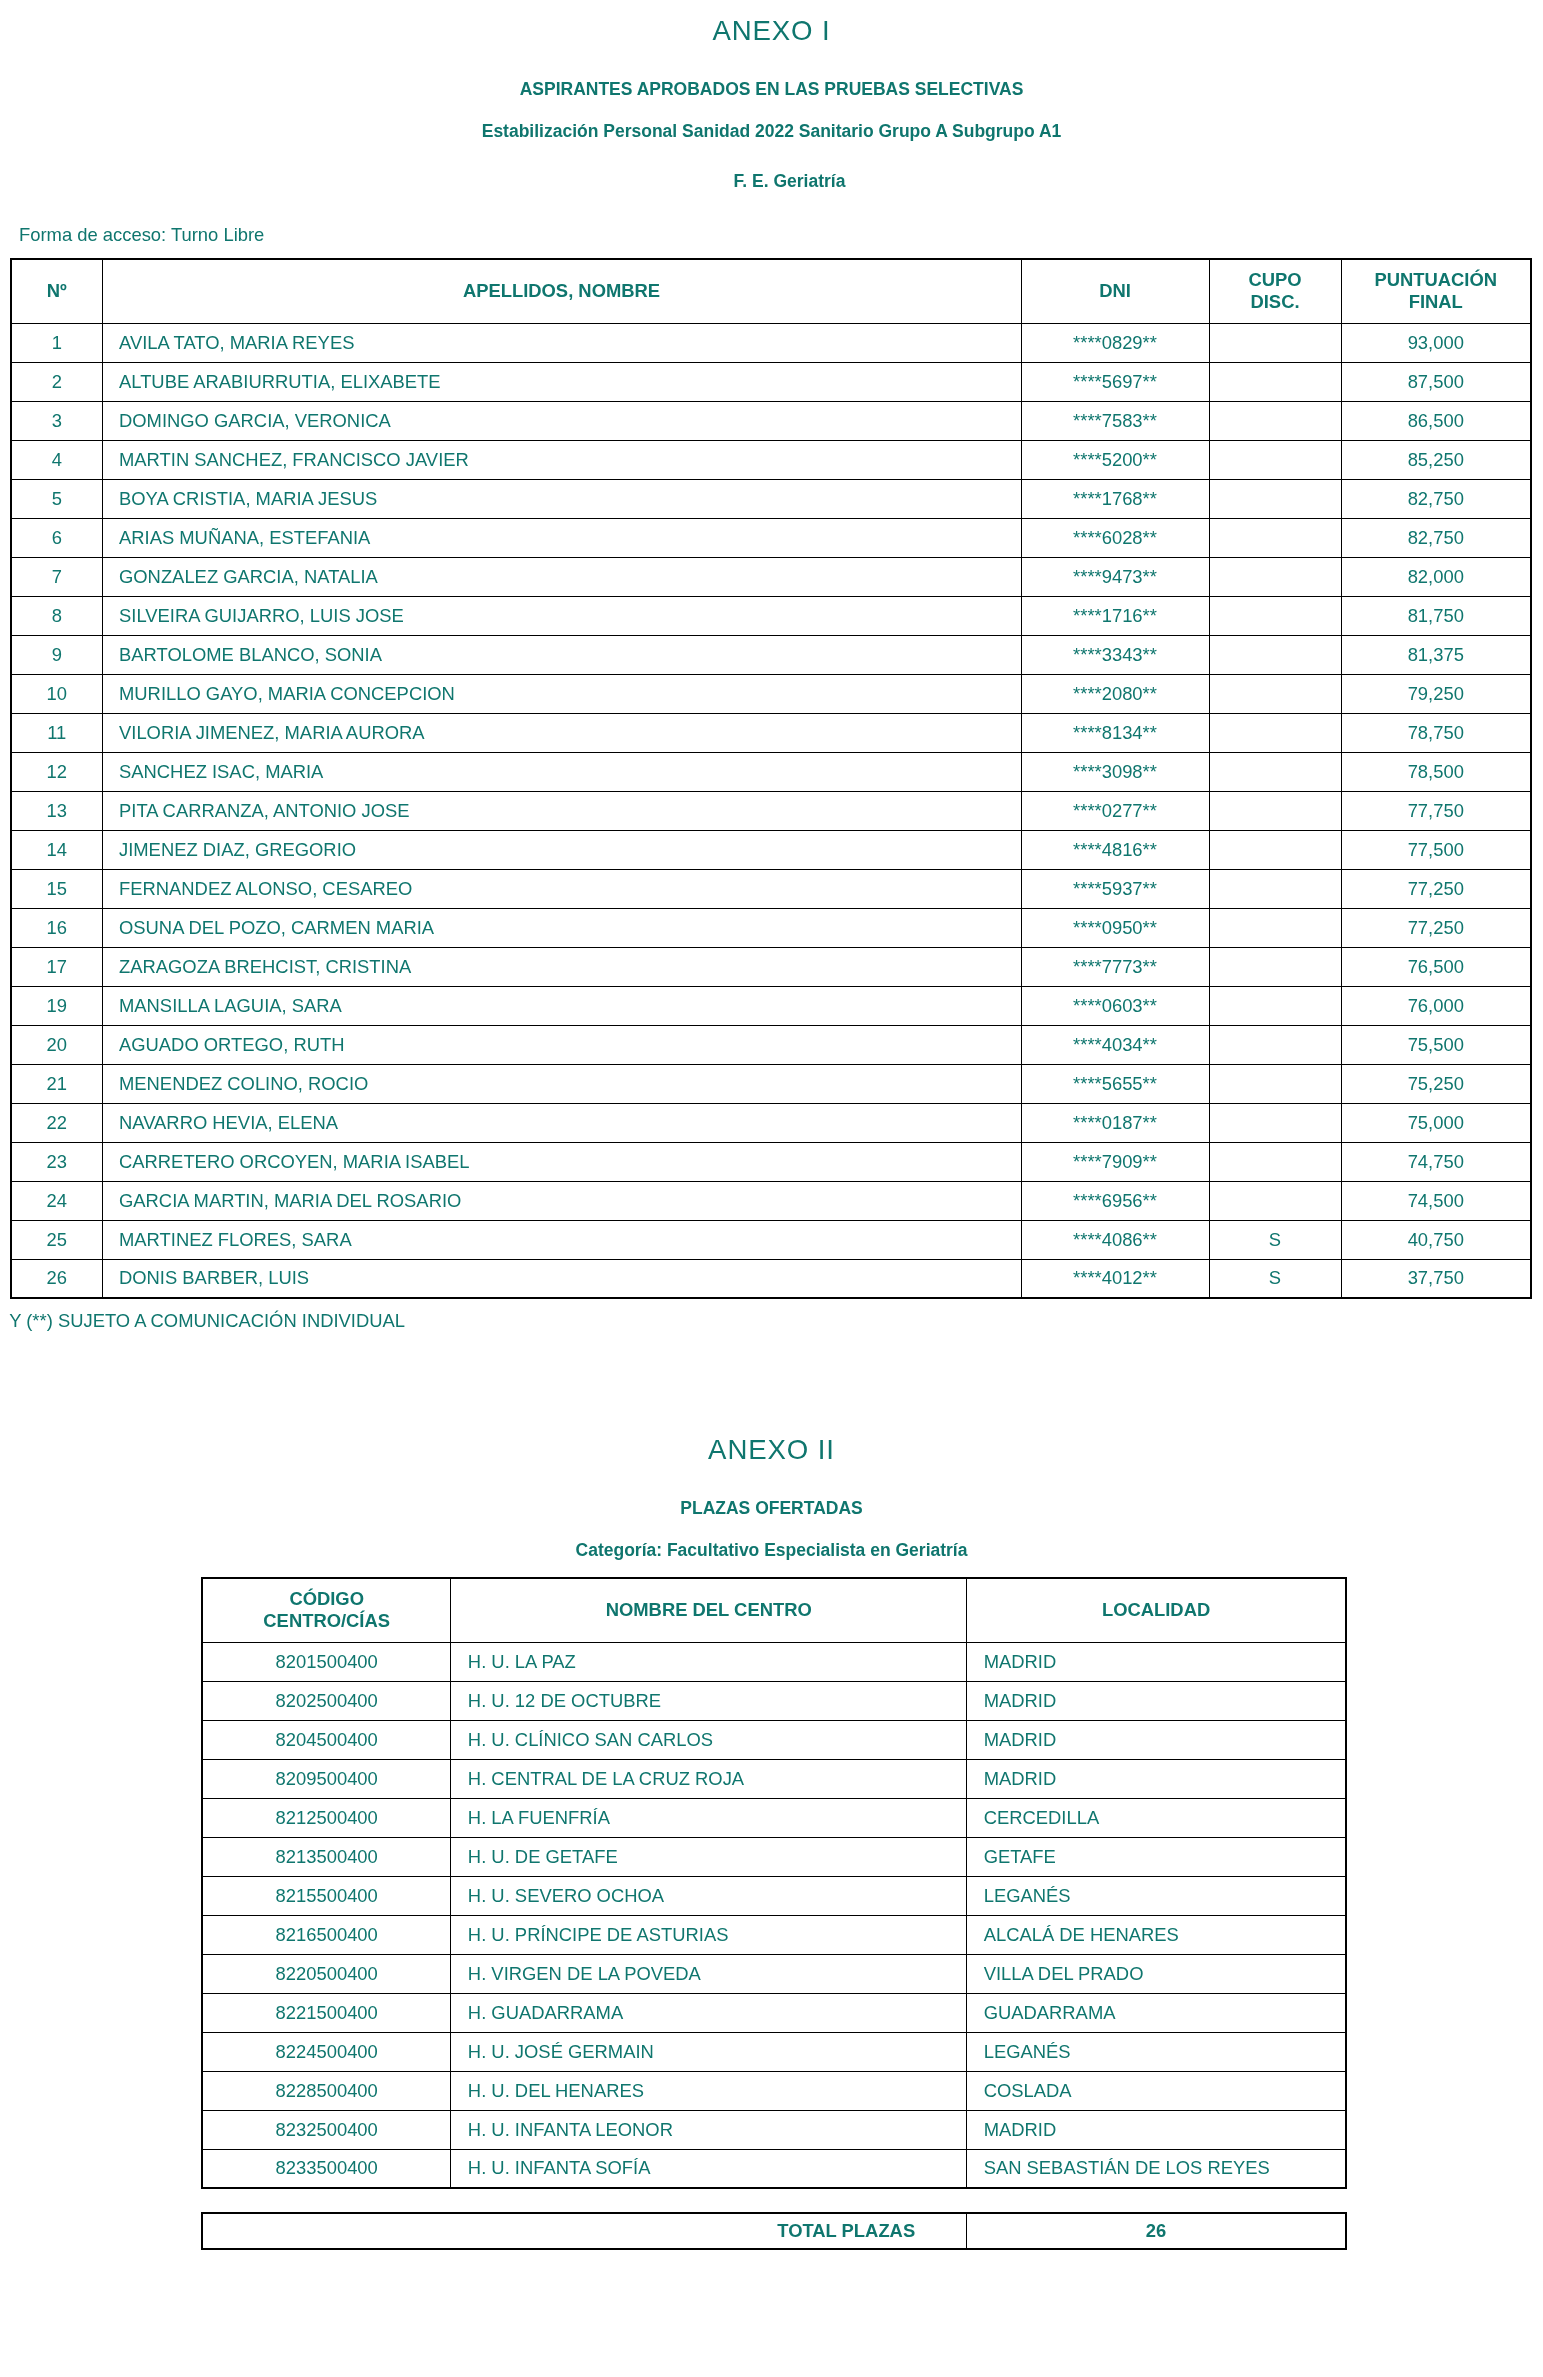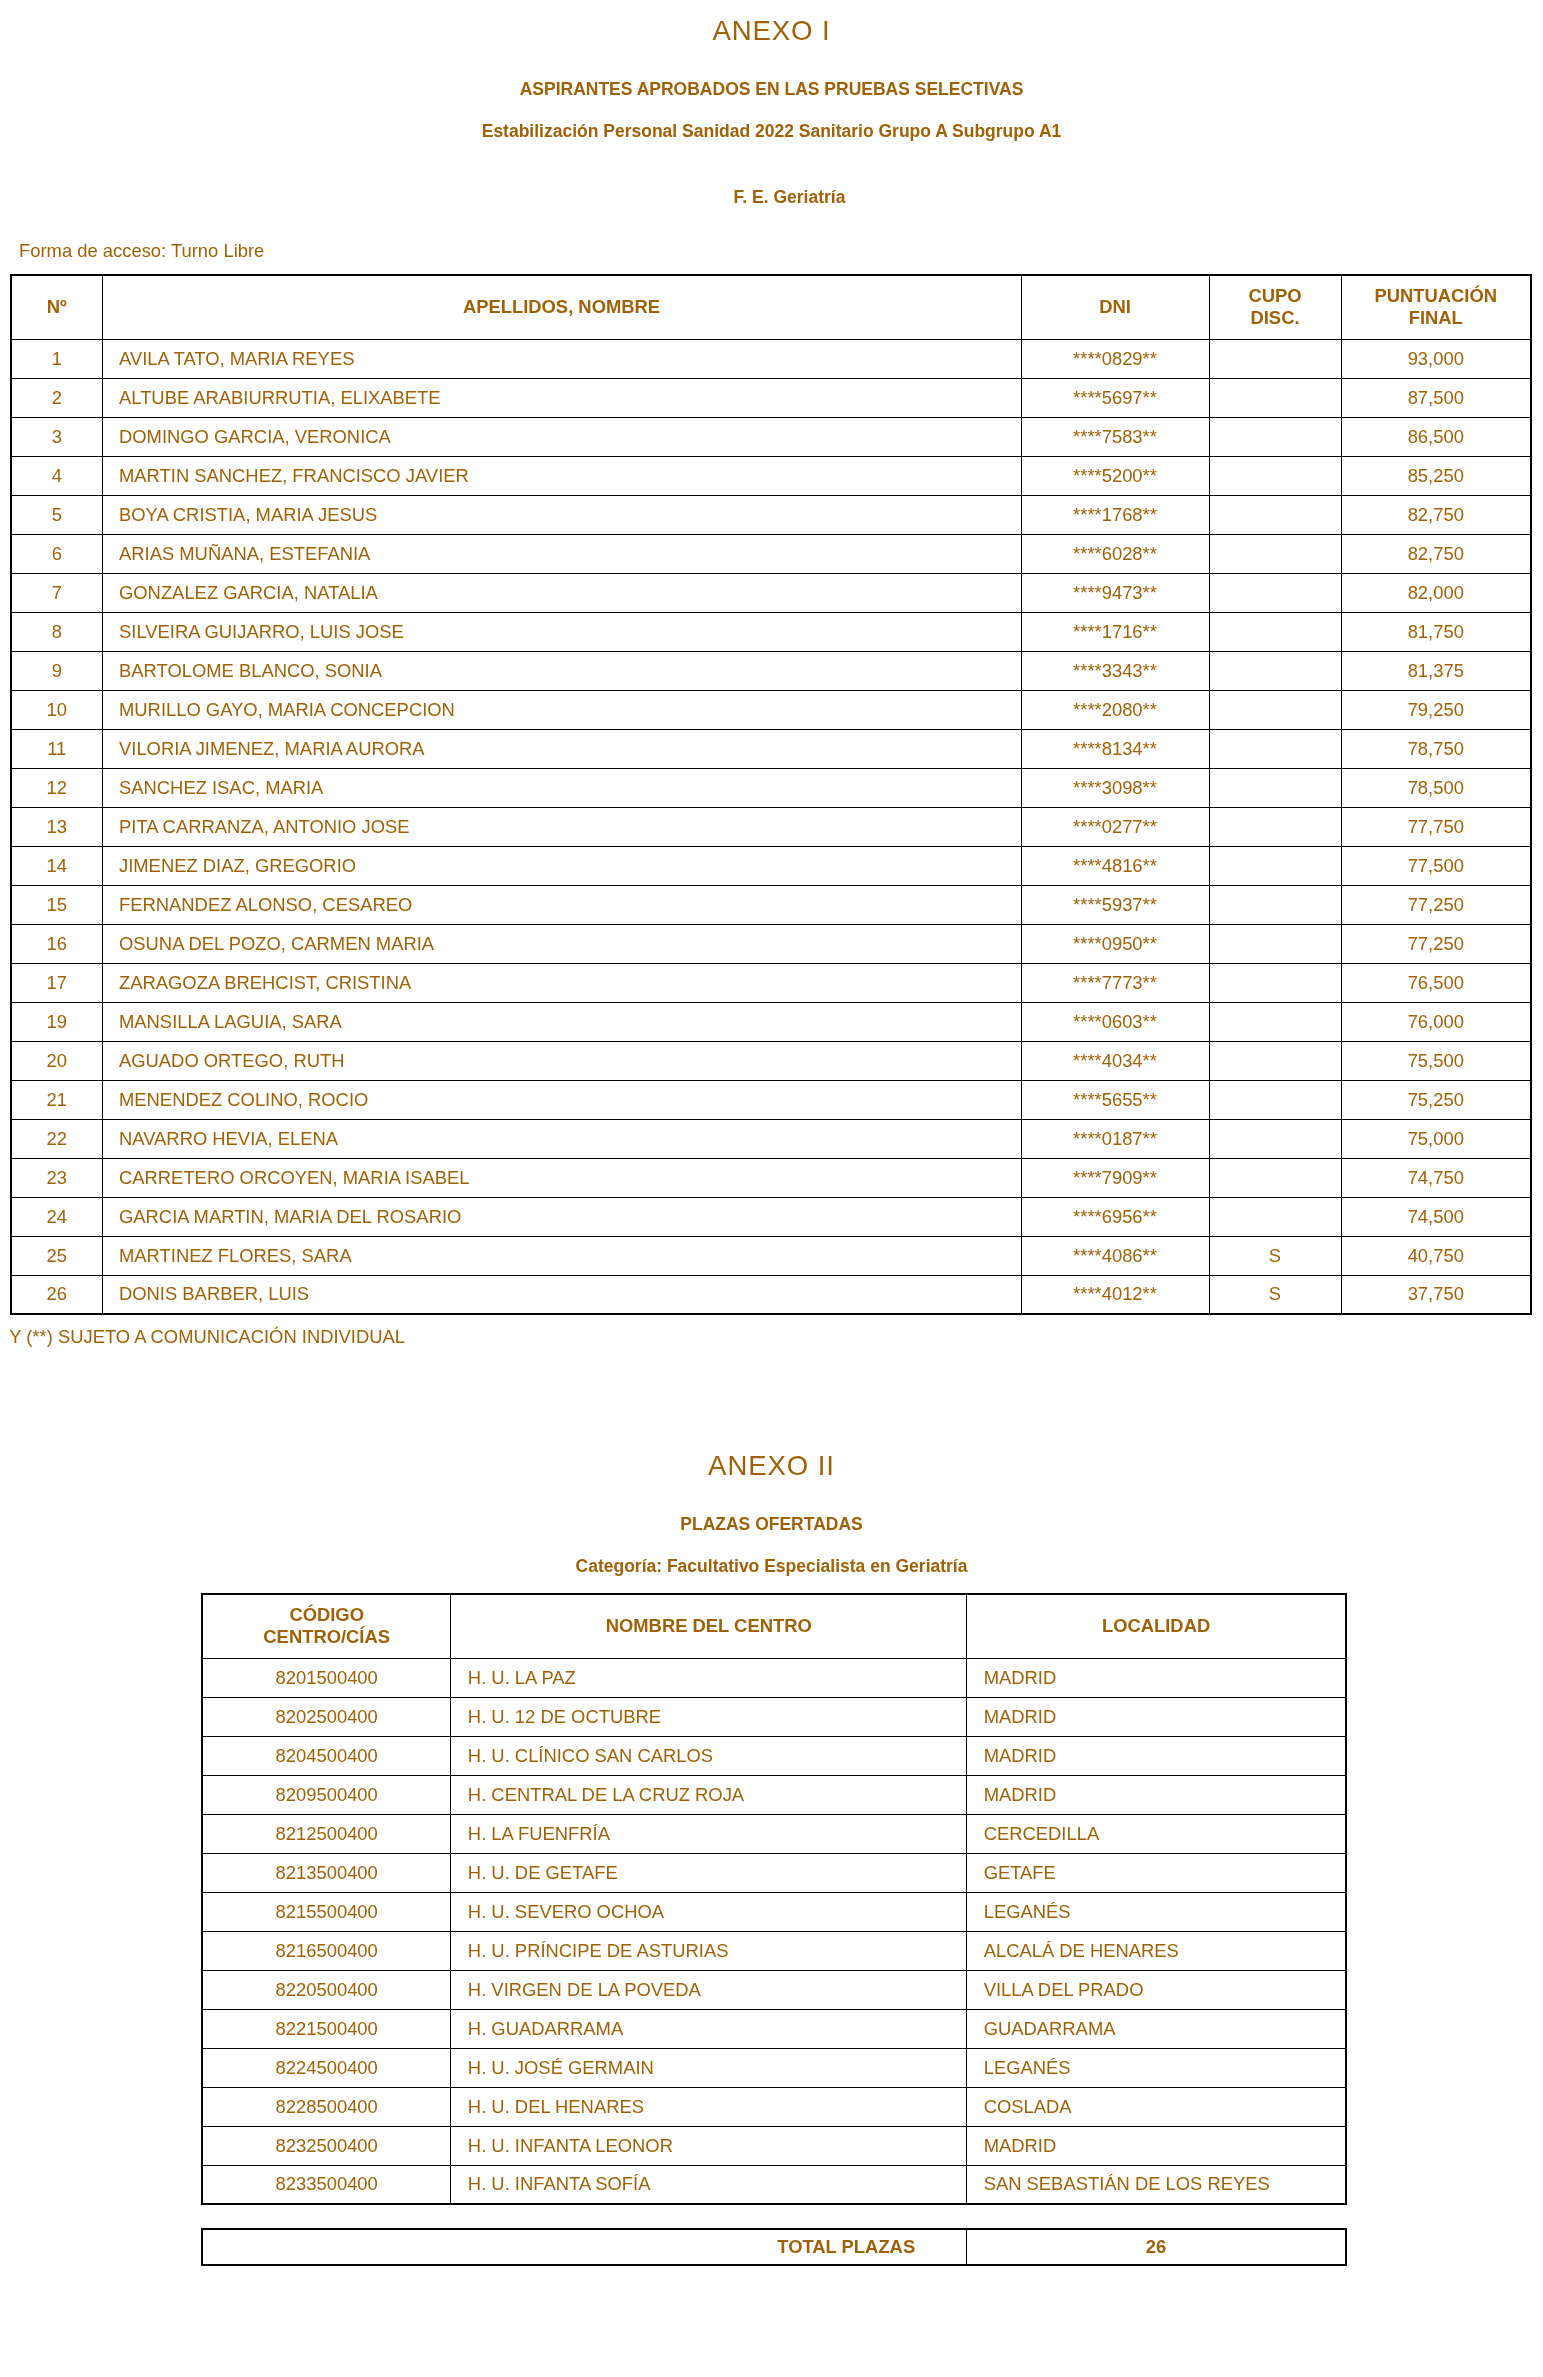--- a/index.html
+++ b/index.html
@@ -1,20 +1,20 @@
 <!DOCTYPE html>
 <html style="font-size:14.7px"><head>
 <meta charset="utf-8">
 <style>
   html, body { margin: 0; padding: 0; background: #888; }
   .page {
     width: 1543px;
     height: 2377px;
     background: #ffffff;
-    color: #a16207;
+    color: #0f766e;
     font-family: "Liberation Sans", sans-serif;
     position: relative;
     overflow: hidden;
     margin: 0 auto;
   }
   .title {
     text-align: center;
     font-size: 27.6px;
     font-weight: 400;
     line-height: 31px;
@@ -23,21 +23,21 @@
   .anexo1-title { padding-top: 14.7px; }
   .anexo2-title { margin-top: 103px; }
   .subtitle {
     text-align: center;
     font-size: 17.5px;
     font-weight: 700;
     line-height: 20px;
   }
   .sub-mt36 { margin-top: 33px; }
   .sub-mt24 { margin-top: 22px; }
-  .sub-mt33 { margin-top: 46px; padding-left: 36px; }
+  .sub-mt33 { margin-top: 30px; padding-left: 36px; }
   .access-label {
     margin-top: 33px;
     margin-left: 19px;
     font-size: 18.4px;
     line-height: 21px;
   }
   table {
     border-collapse: collapse;
     table-layout: fixed;
     border: 2.8px solid #000;

